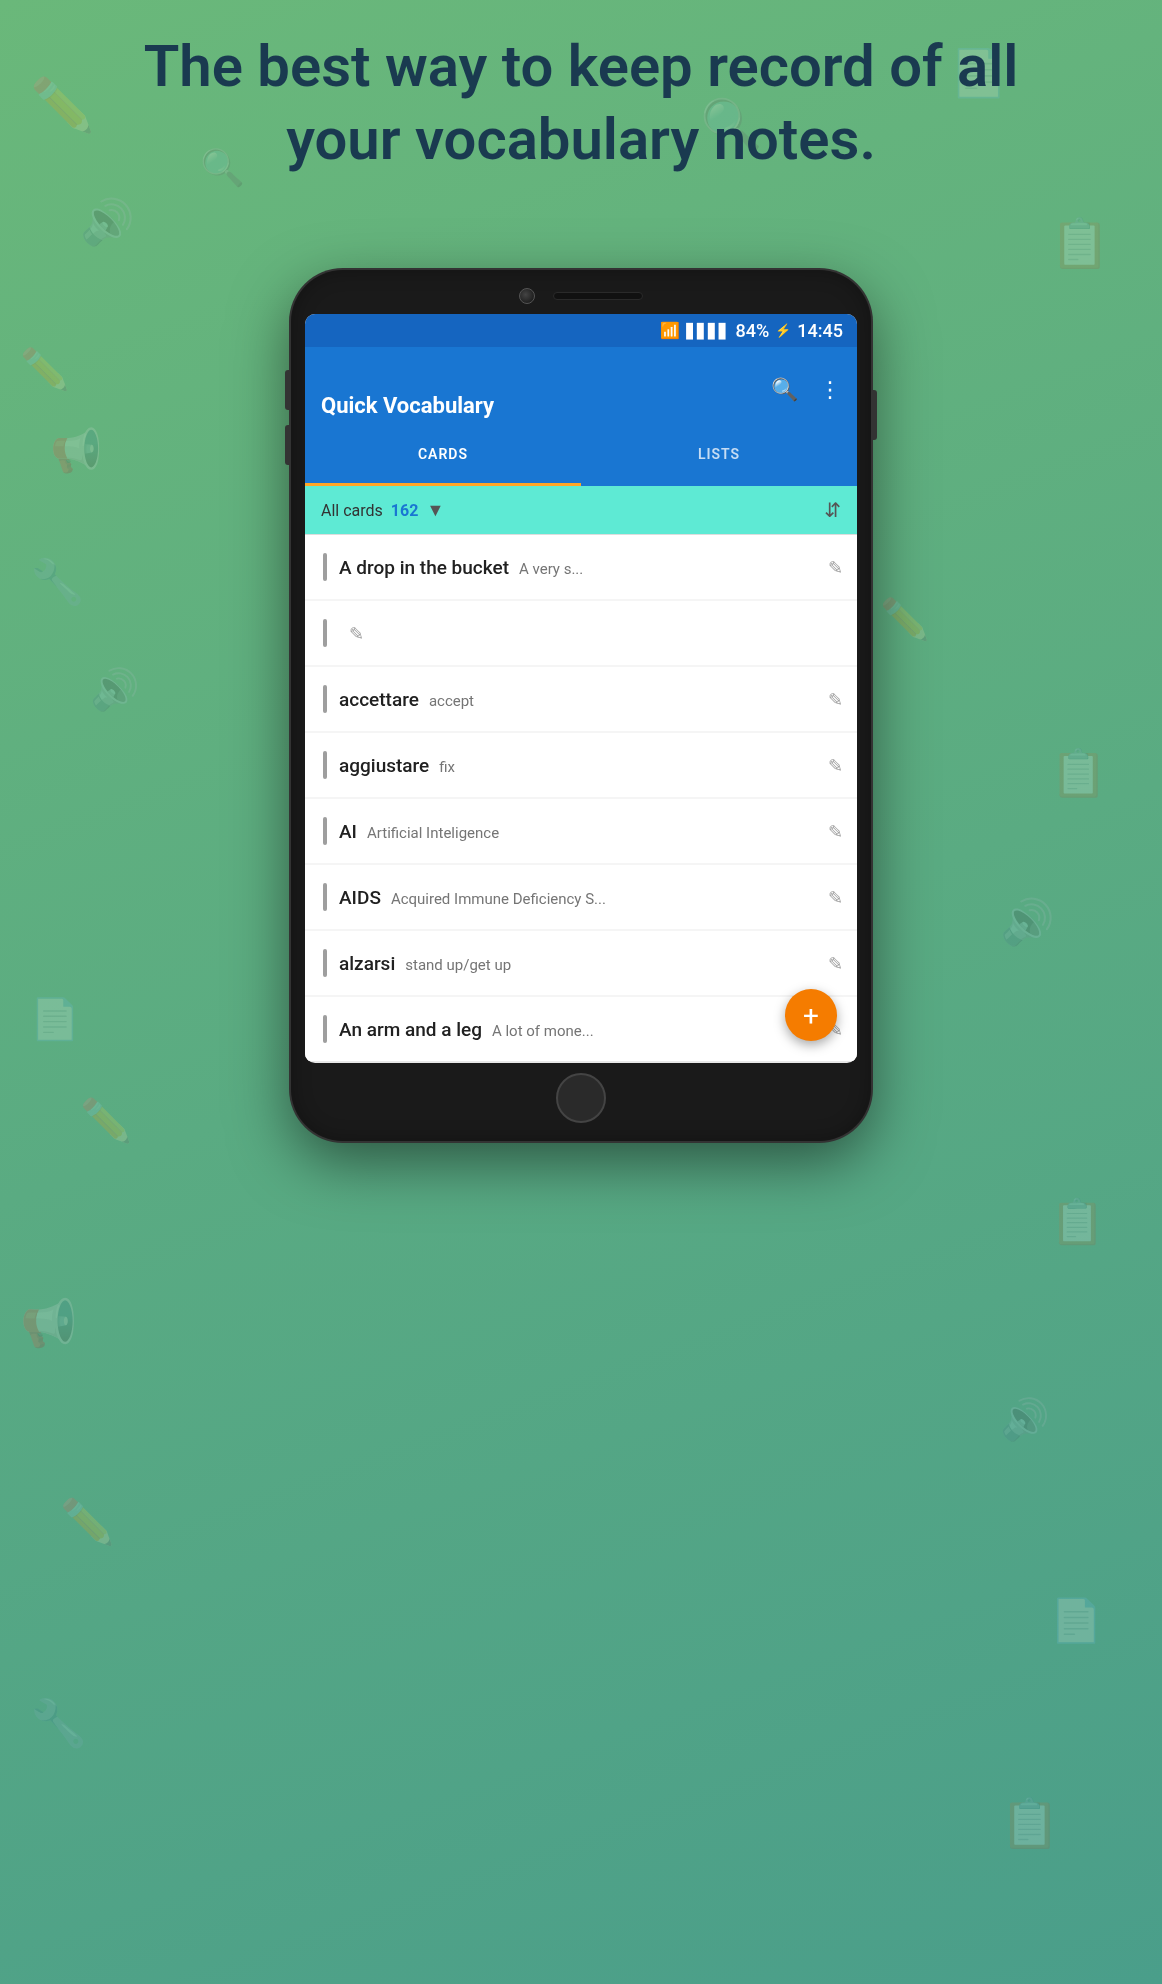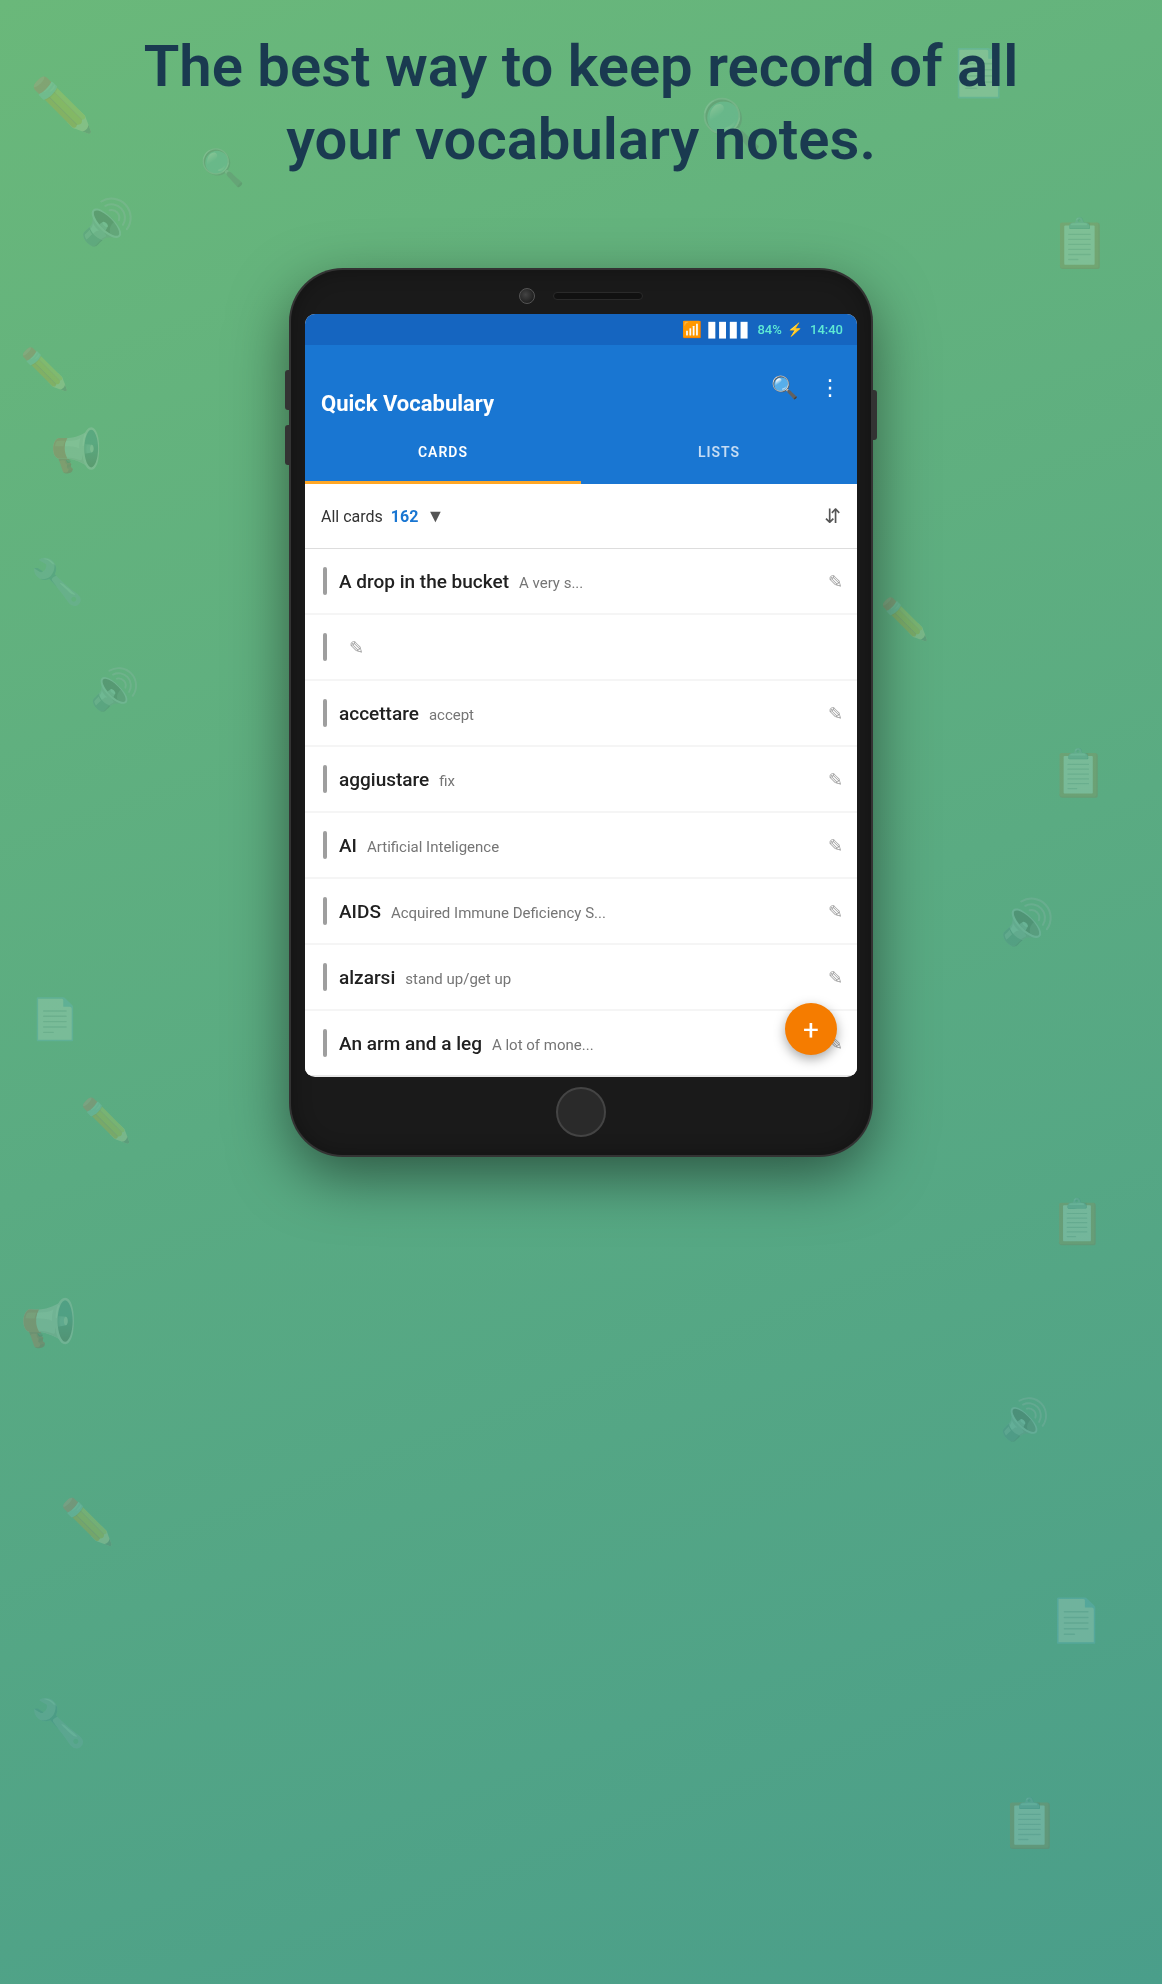--- a/index.html
+++ b/index.html
@@ -105,22 +105,22 @@
       gap: 8px;
     }
 
     .status-bar-icons {
       display: flex;
       align-items: center;
       gap: 6px;
     }
 
     .status-bar-text {
-      color: #5eead4;
-      font-size: 13px;
+      color: #ffffff;
+      font-size: 18px;
       font-weight: 500;
     }
 
     
     .app-bar {
       background: #1976d2;
       padding: 14px 16px;
       display: flex;
       align-items: center;
       justify-content: space-between;
@@ -170,25 +170,25 @@
     .tab.active::after {
       content: '';
       position: absolute;
       bottom: 0; left: 0; right: 0;
       height: 3px;
       background: #ffa726;
     }
 
     
     .list-toolbar {
-      background: #ffffff;
+      background: #5eead4;
       display: flex;
       align-items: center;
       justify-content: space-between;
-      padding: 20px 16px;
+      padding: 12px 16px;
       border-bottom: 1px solid #ddd;
     }
 
     .list-toolbar-left {
       display: flex;
       align-items: center;
       gap: 8px;
     }
 
     .all-cards-label {
@@ -381,21 +381,21 @@
     </div>
 
     <div class="phone-screen">
 
       <div class="status-bar">
         <div class="status-bar-icons">
           <span style="color:white;font-size:16px;">📶</span>
           <span style="color:white;font-size:14px;">▋▋▋▋</span>
           <span class="status-bar-text">84%</span>
           <span style="color:white;font-size:13px;">⚡</span>
-          <span class="status-bar-text">14:40</span>
+          <span class="status-bar-text">14:45</span>
         </div>
       </div>
 
       <div class="app-bar">
         <span class="app-title">Quick Vocabulary</span>
         <div class="app-bar-actions">
           <span class="app-bar-icon">🔍</span>
           <span class="app-bar-icon">⋮</span>
         </div>
       </div>

